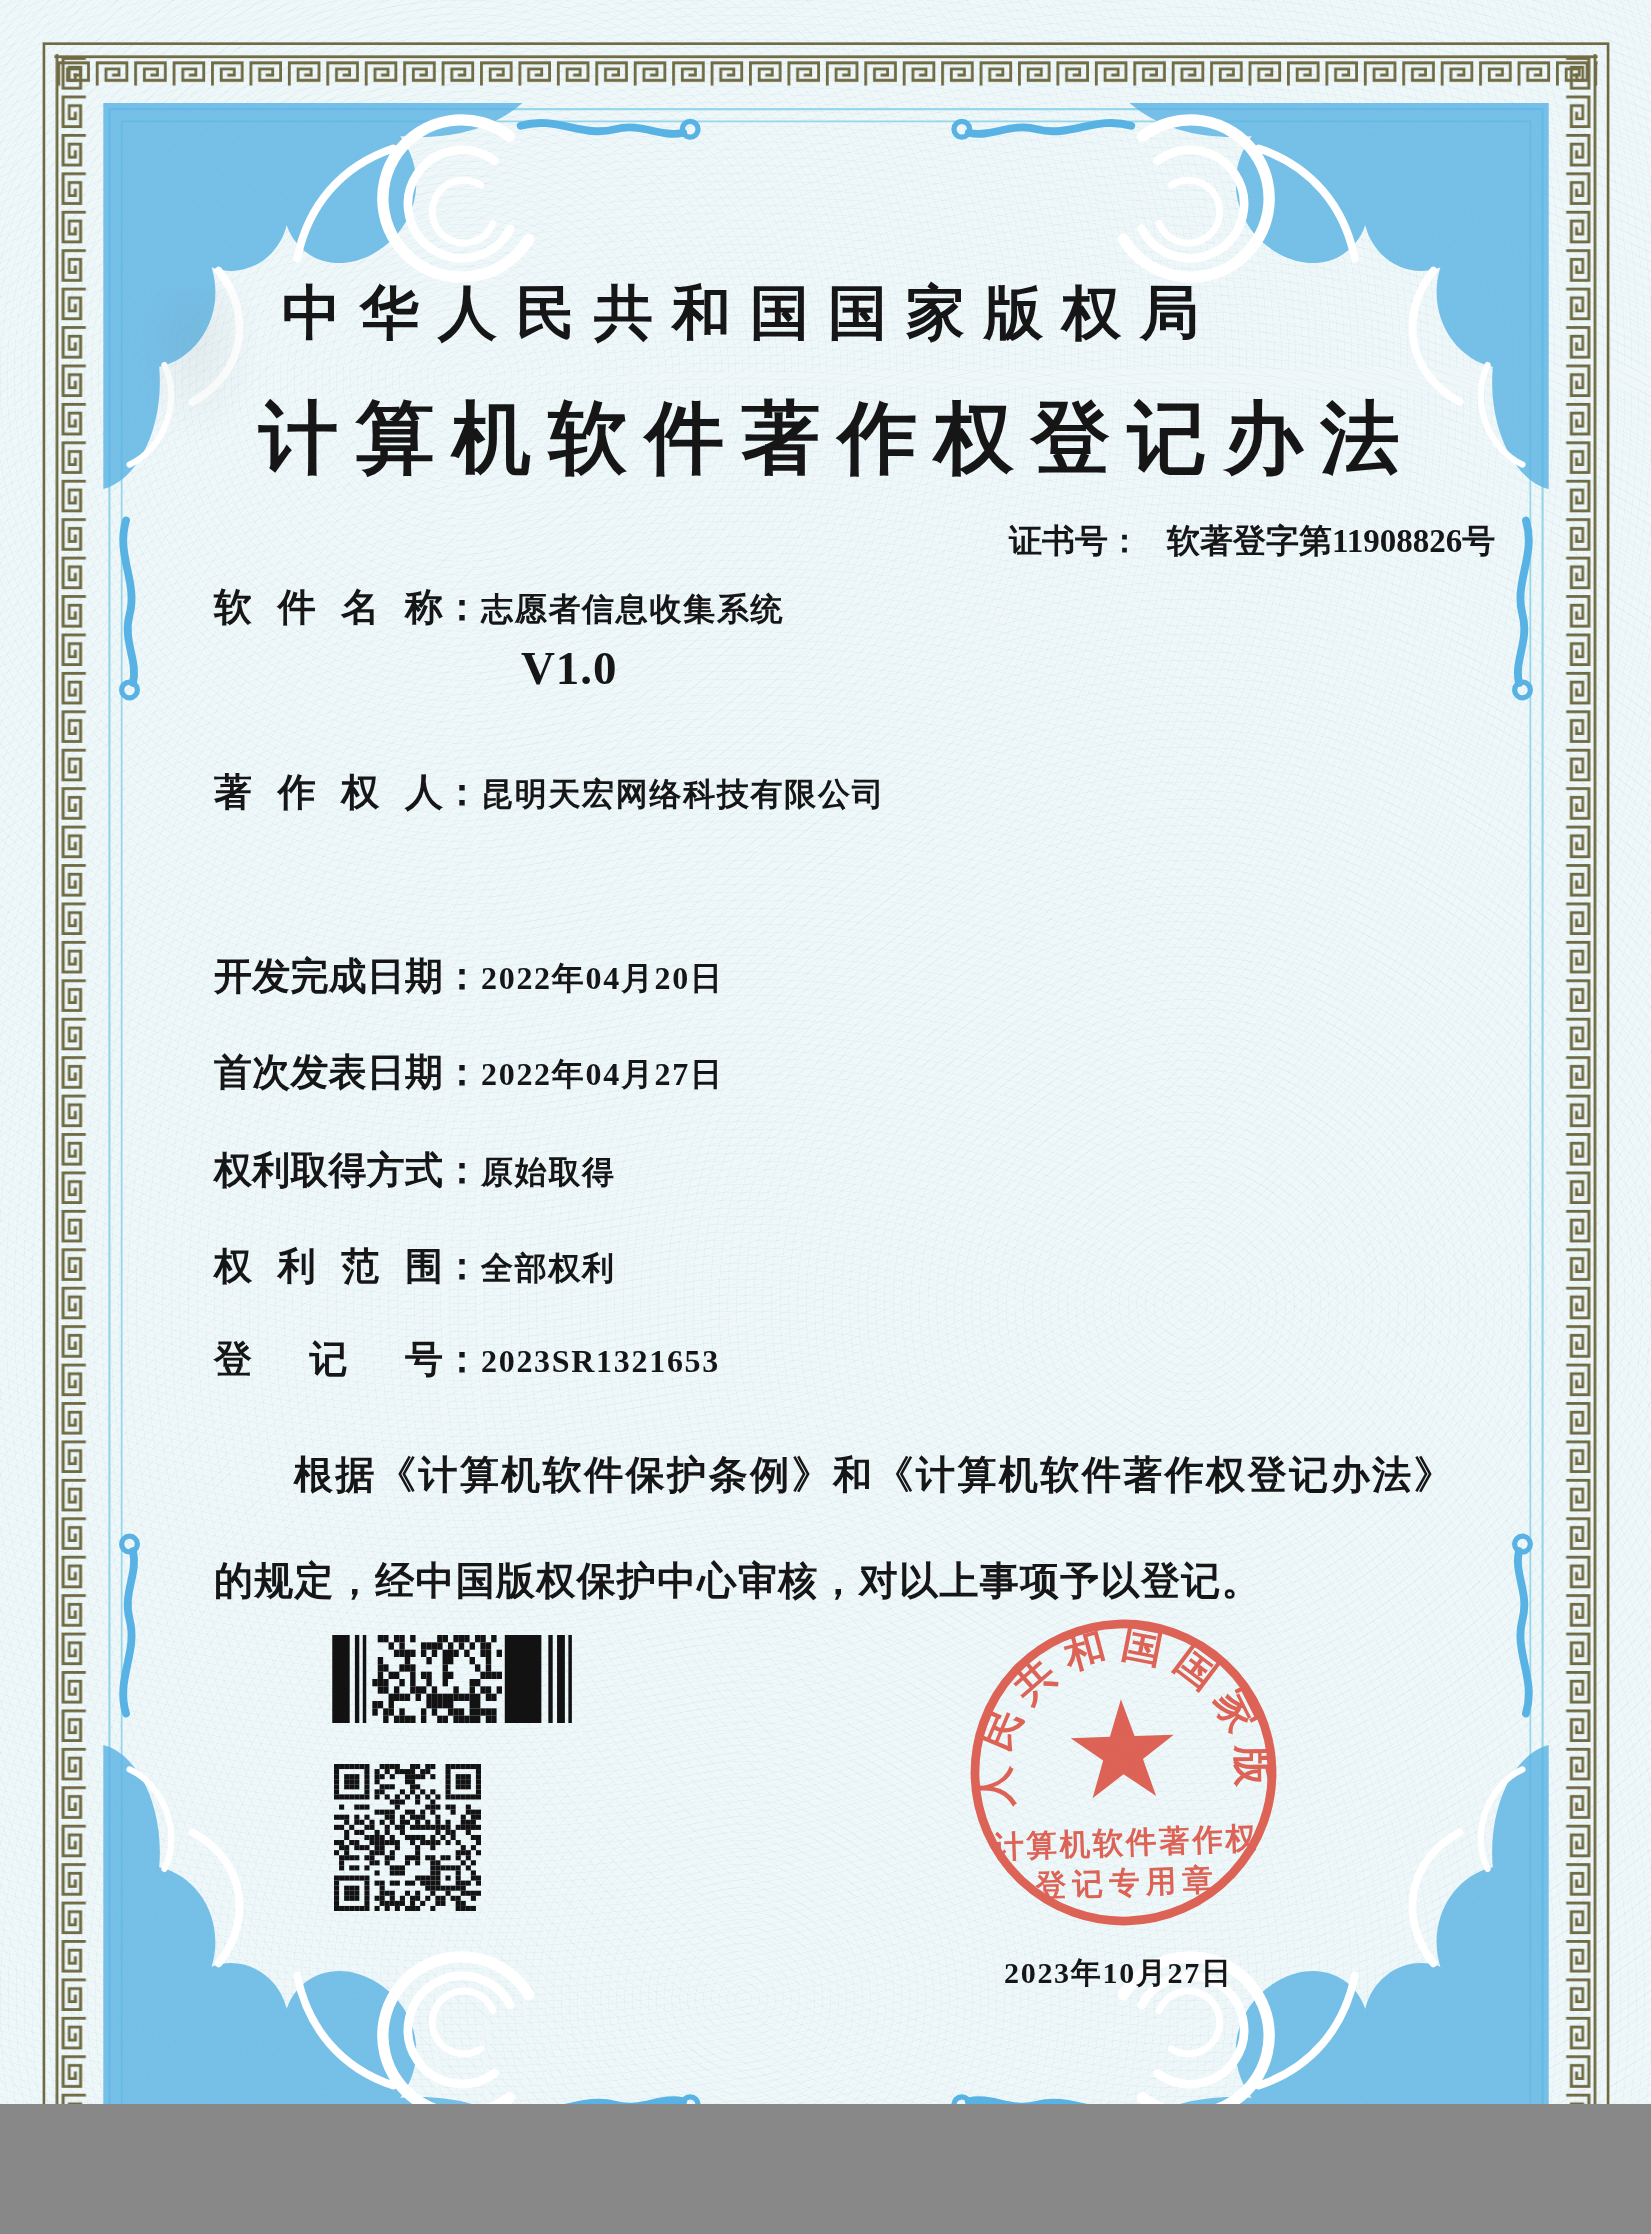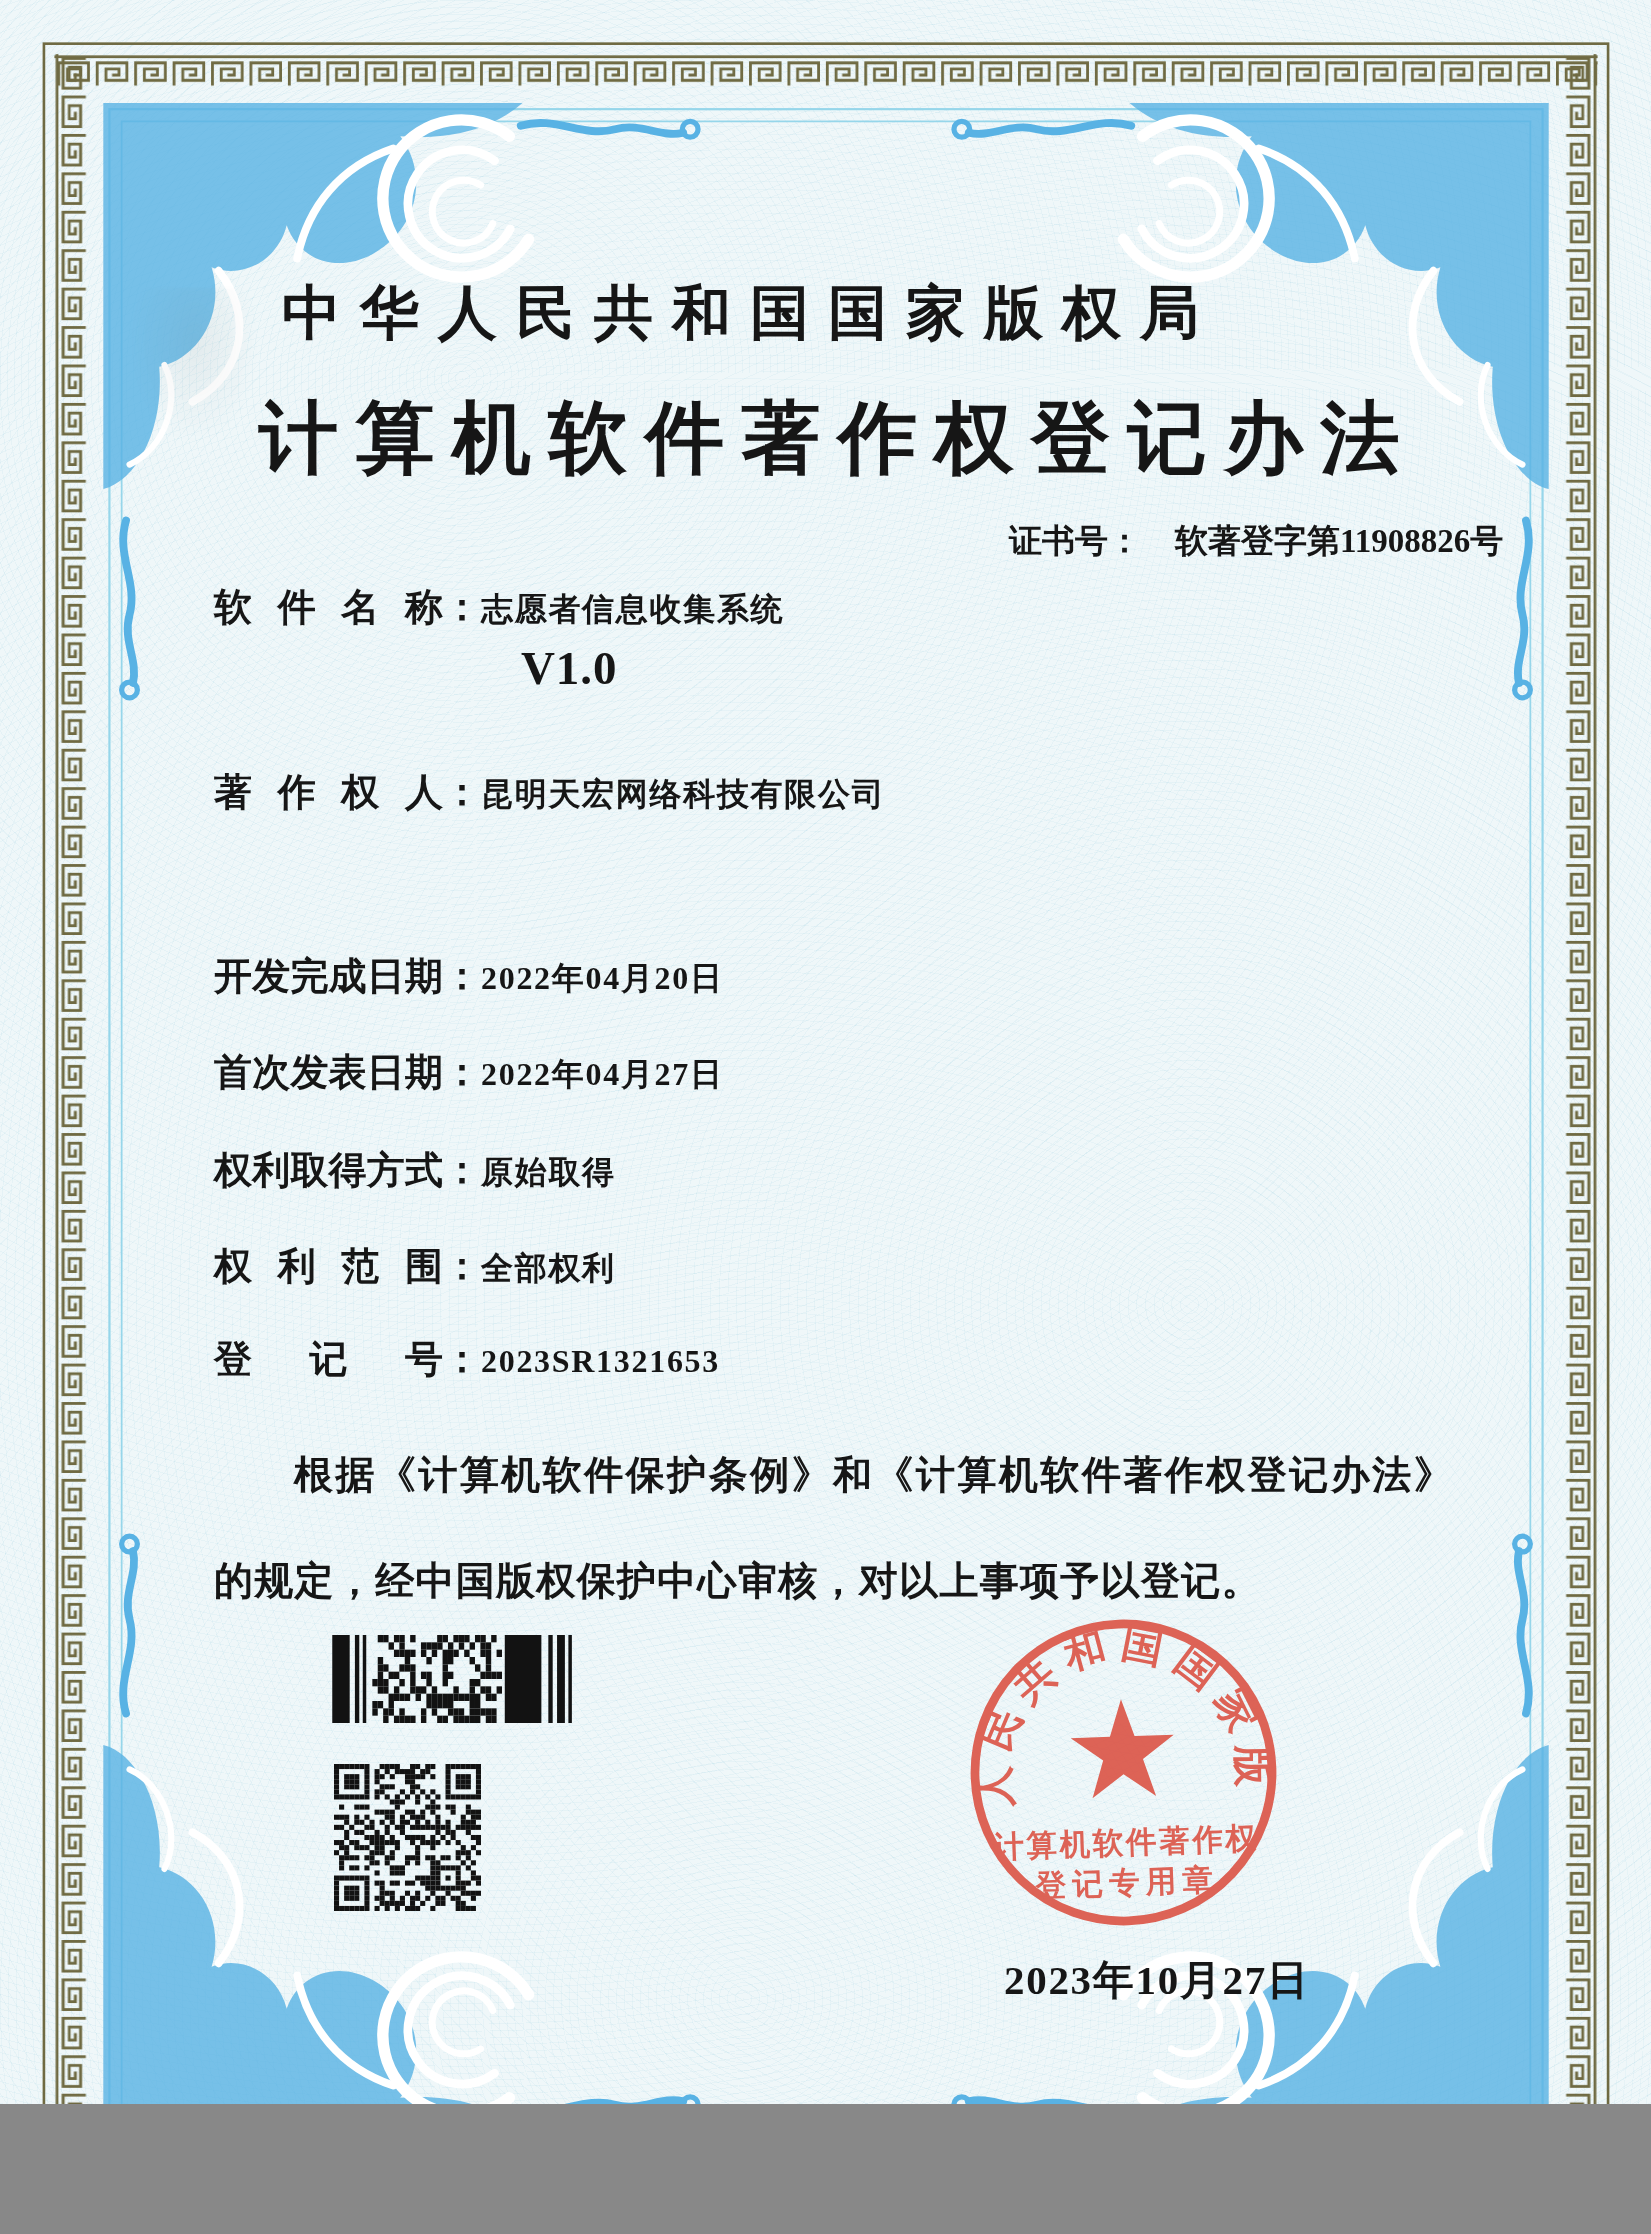--- a/index.html
+++ b/index.html
@@ -15,31 +15,31 @@
   }
   .abs{position:absolute;}
   svg.layer{position:absolute;left:0;top:0;pointer-events:none;}
   .authority{
     left:282px;top:274px;font-size:59px;font-weight:900;letter-spacing:19px;white-space:nowrap;
   }
   .cert-title{
     left:259px;top:386px;font-size:79px;font-weight:900;letter-spacing:17.5px;white-space:nowrap;
   }
   .certno{left:1009px;top:519px;font-size:33px;font-weight:700;white-space:nowrap;}
-  .certno .val{margin-left:34px;}
+  .certno .val{margin-left:26px;}
   .row{left:214px;font-size:38px;font-weight:700;white-space:nowrap;line-height:54px;}
   .flabel{display:inline-block;width:229px;text-align:justify;text-align-last:justify;vertical-align:top;}
   .fcolon{display:inline-block;vertical-align:top;}
   .fvalue{font-size:32px;letter-spacing:1.7px;}
   .fvalue2{margin-left:307px;margin-top:7px;font-size:47px;letter-spacing:0.9px;line-height:51px;}
   .statement{
     left:214px;top:1422px;width:1240px;font-size:39px;font-weight:700;line-height:106px;
     text-align:justify;text-indent:80px;letter-spacing:1.3px;
   }
-  .seal-date{left:1004px;top:1953px;font-size:41px;font-weight:700;letter-spacing:1.7px;white-space:nowrap;}
+  .seal-date{left:1004px;top:1953px;font-size:30px;font-weight:700;letter-spacing:1.7px;white-space:nowrap;}
   .seal-wrap{left:961px;top:1610px;width:325px;height:325px;transform:rotate(-2deg);opacity:.93;}
   .emboss{
     left:129px;top:288px;width:131px;height:157px;border-radius:15.7px;
     background:radial-gradient(ellipse at 50% 35%, rgba(120,130,135,.18), rgba(120,130,135,0) 70%);
     filter:blur(1.7px);opacity:.55;
   }
   .barcode-box{left:332px;top:1635px;width:241px;height:88px;}
   .qr-box{left:334px;top:1764px;width:147px;height:147px;}
 </style>
 </head>

